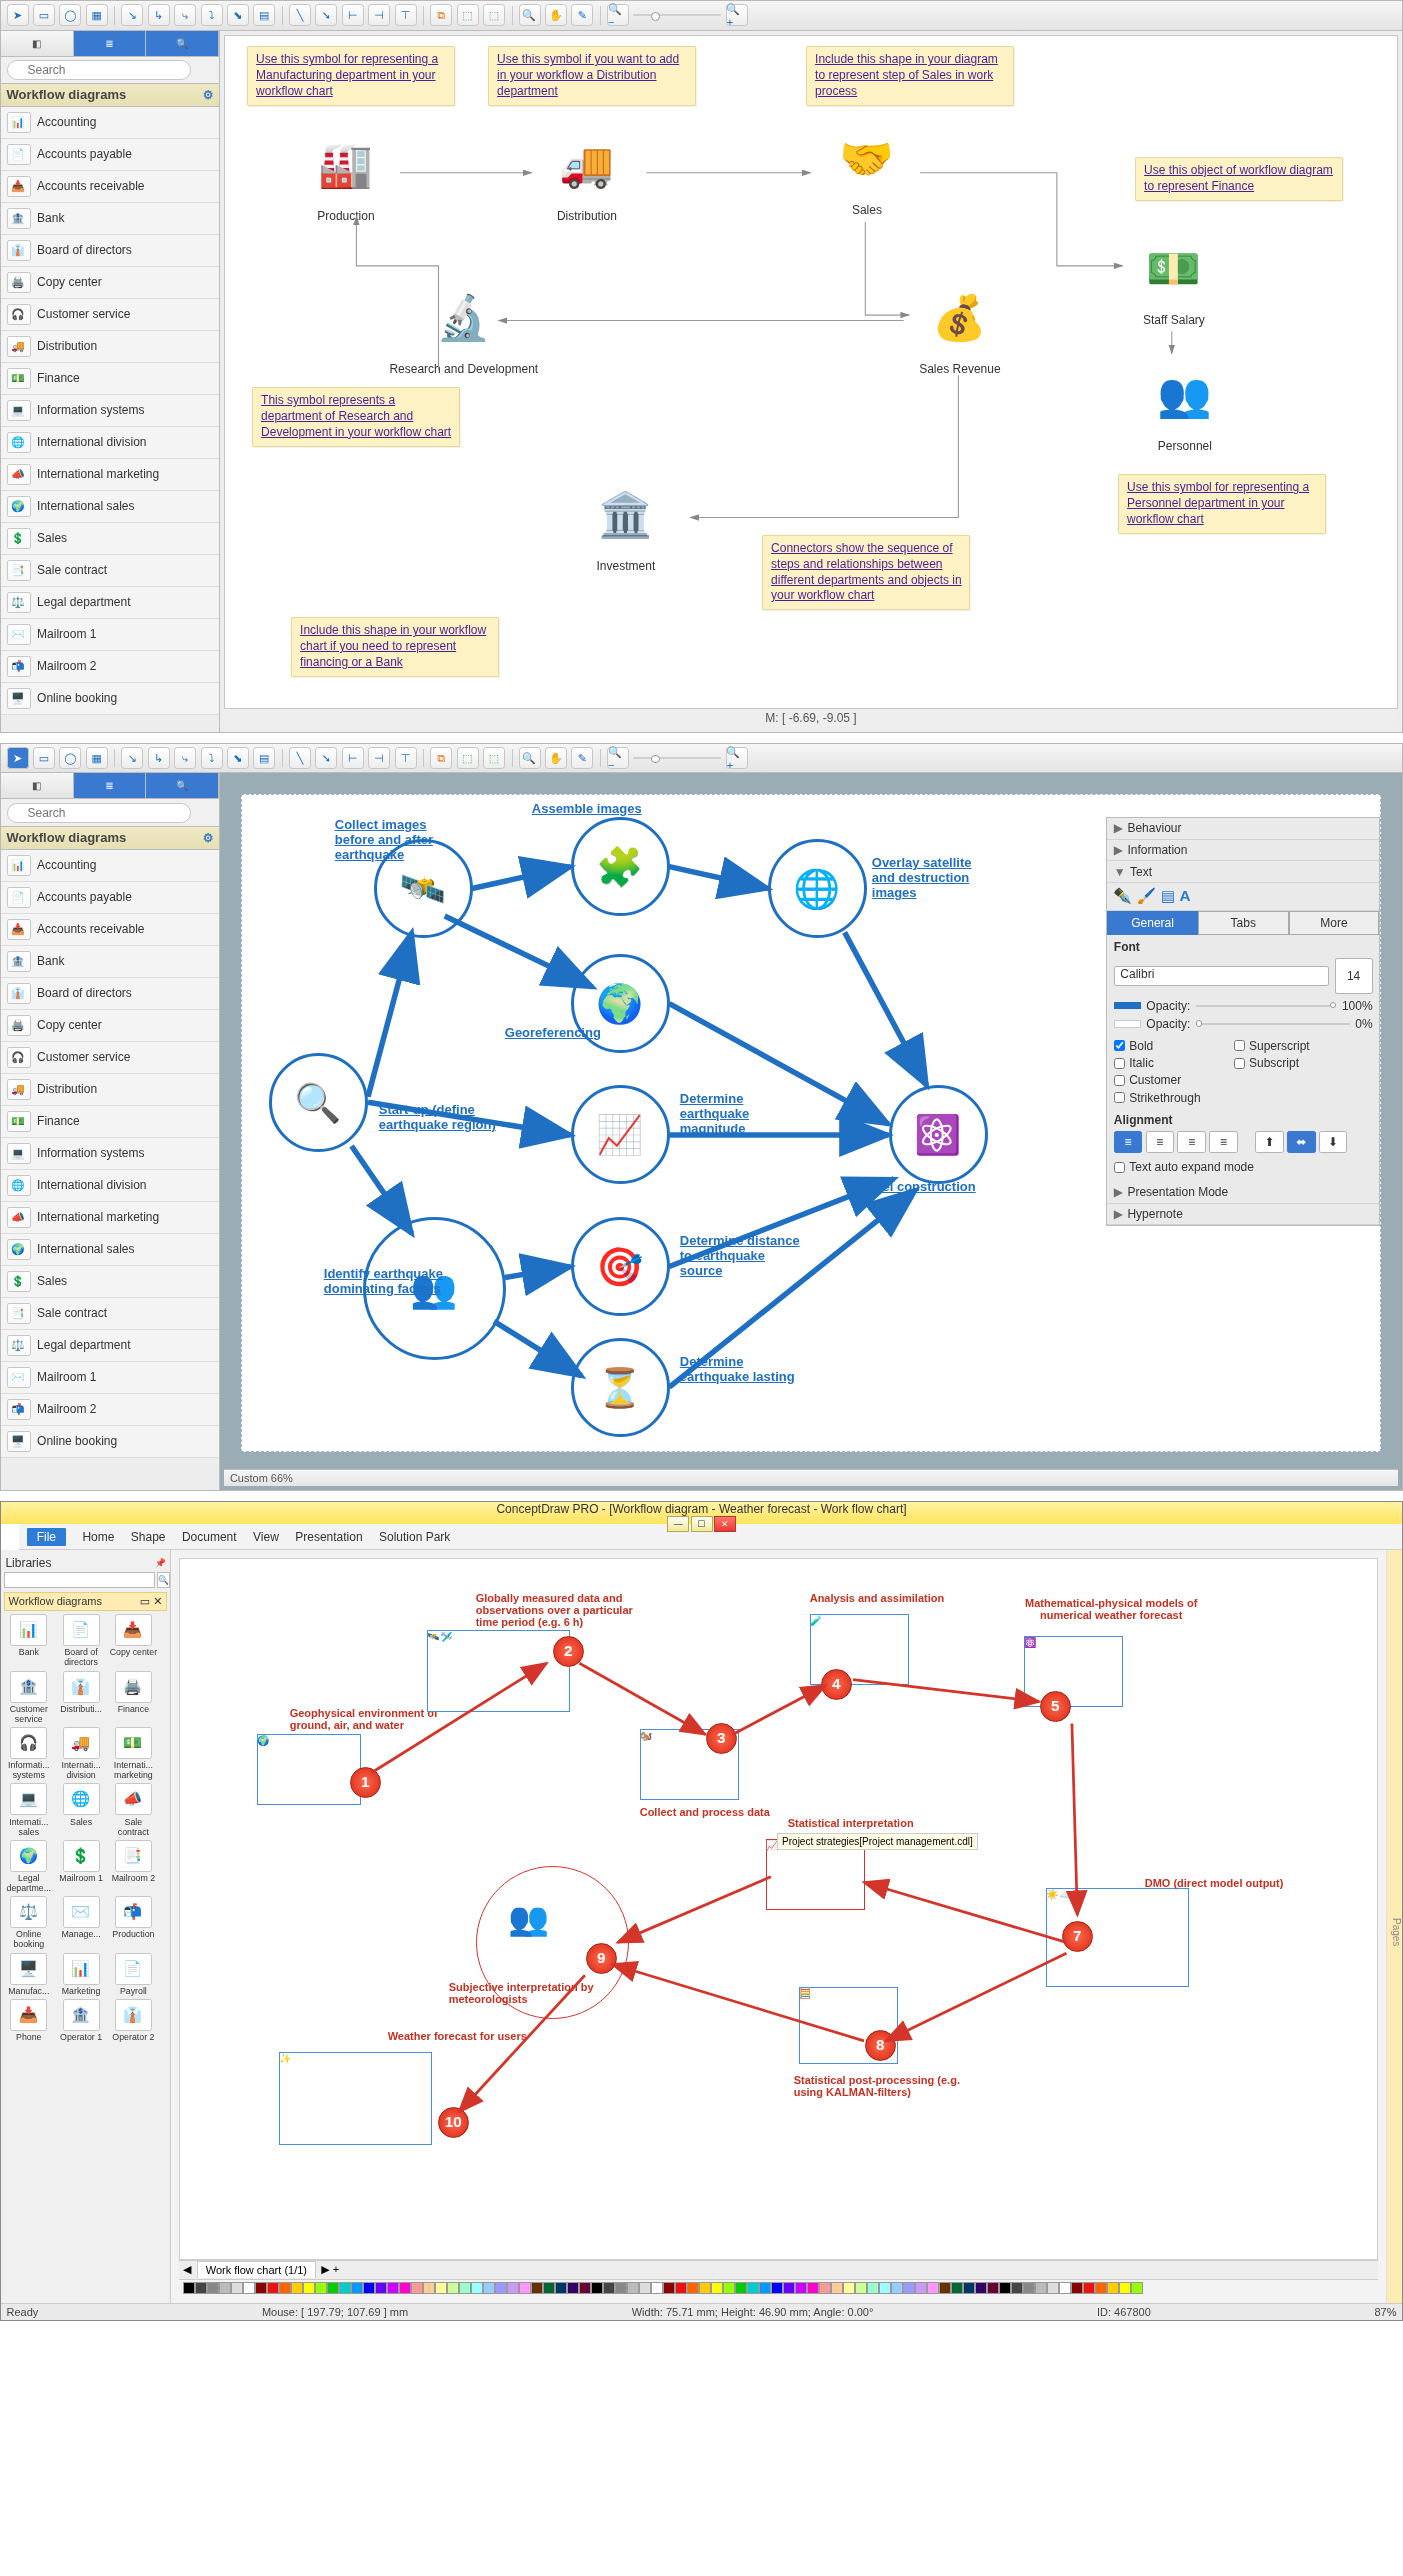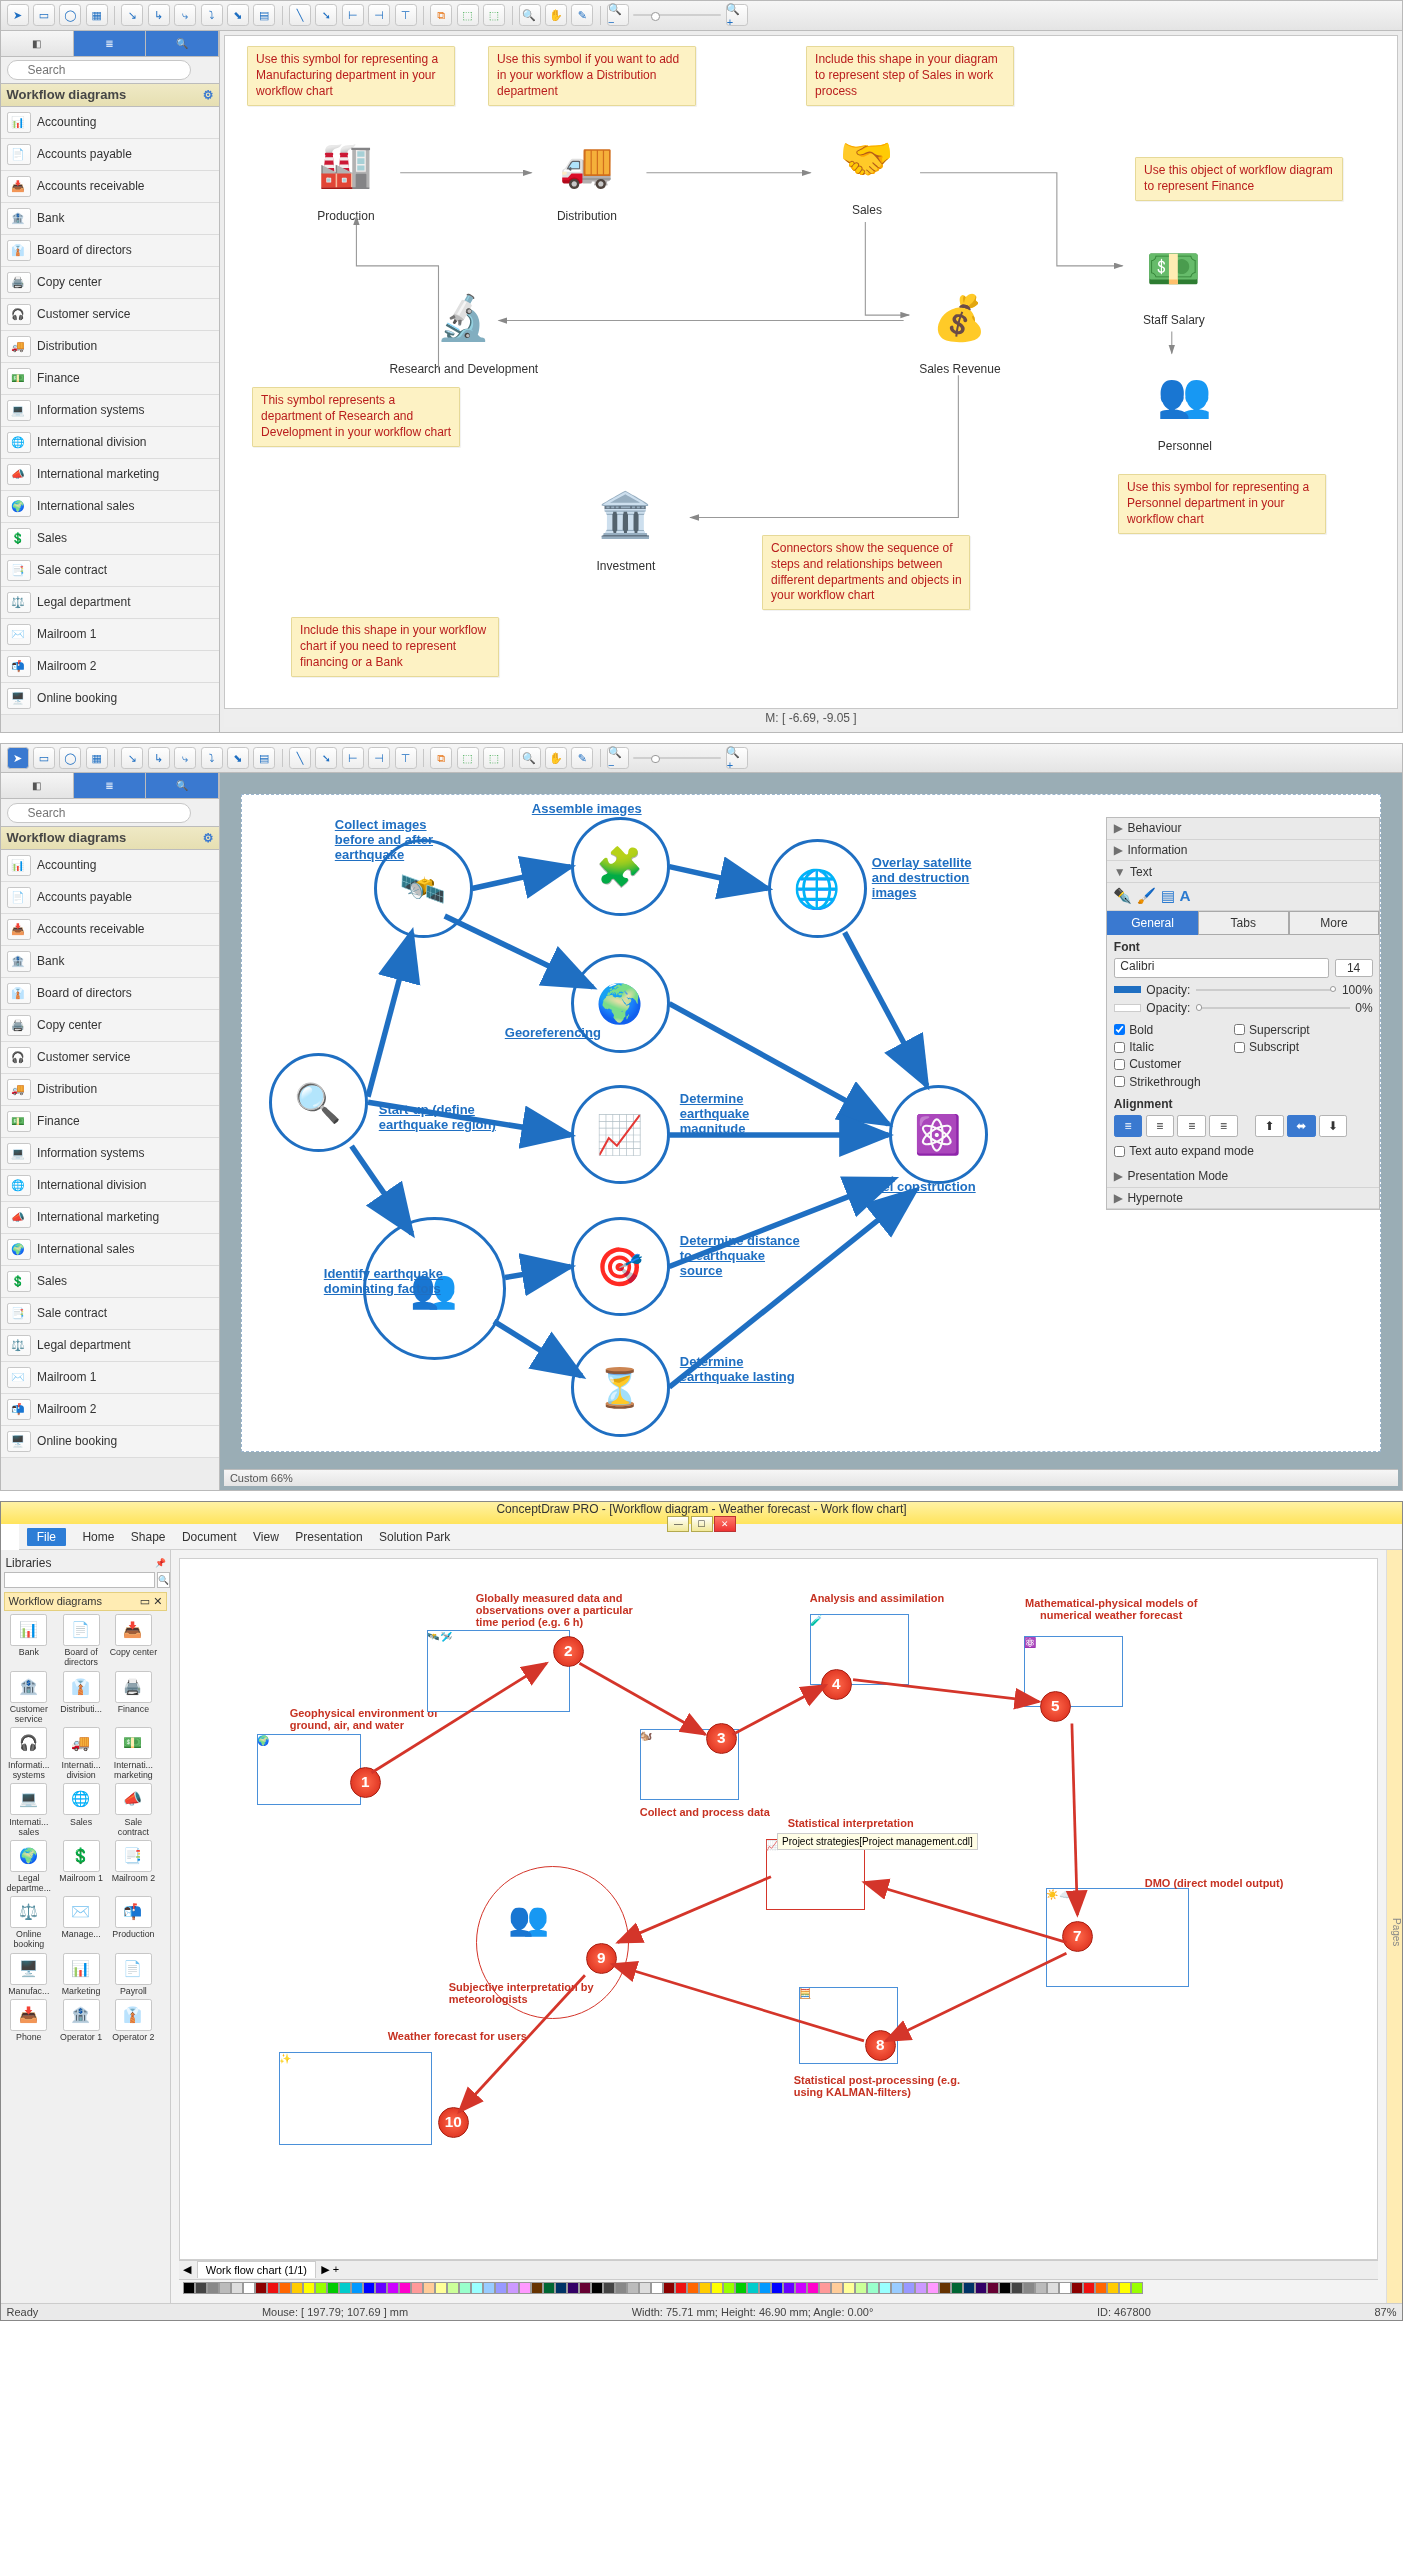--- a/index.html
+++ b/index.html
@@ -24,21 +24,21 @@
 .search-input { flex:1; height:20px; border:0.5px solid #c7c7c7; border-radius:10px; padding:0 7.7px 0 20px; font-size:12px; color:#888; background:#fff; position:relative;}
 .search-wrap { position:relative; flex:1; }
 .search-wrap::before { content:"🔍"; position:absolute; left:6.6px; top:50%; transform:translateY(-50%); color:#999; font-size:10px;}
 .panel-header { display:flex; align-items:center; justify-content:space-between; padding:3.3px 5.5px; background:linear-gradient(#efe9c5,#e6dfb2); border-bottom:0.5px solid #bcbcbc; font-size:13px; color:#464646; font-weight:bold;}
 .panel-header .gear { color:#3a79d0; font-size:12px; }
 .lib-item { display:flex; align-items:center; gap:6.6px; padding:3.3px 5.5px; border-bottom:0.5px solid #dcdcdc; background:#f4f4f4; font-size:12px; color:#333; height:32px;}
 .lib-item .thumb { width:24px; height:21px; border:0.5px solid #c7c7c7; border-radius:2.2px; background:linear-gradient(#fff,#f8f8f8); display:flex; align-items:center; justify-content:center; font-size:11px;}
 
 .canvas-area { flex:1; background:#ededed; position:relative; padding:4.4px; }
 .canvas { background:#fff; border:0.5px solid #c7c7c7; position:relative; overflow:hidden; }
-.note { position:absolute; background:#fdf2c4; border:0.5px solid #e6d998; padding:5.5px 7.7px; font-size:12px; color:#b91c1c; border-radius:1.1px; box-shadow:1.1px 1.1px 0 rgba(0,0,0,0.05); max-width:208px; line-height:1.3;}
+.note { position:absolute; background:#fdf2c4; border:0.5px solid #e6d998; padding:5.5px 7.7px; font-size:12px; color:#4c1d95; border-radius:1.1px; box-shadow:1.1px 1.1px 0 rgba(0,0,0,0.05); max-width:208px; line-height:1.3;text-decoration:underline;}
 .node { position:absolute; text-align:center; font-size:12px; color:#323232; }
 .node .icon-box { width:99px; height:82px; margin:0 auto; display:flex; align-items:center; justify-content:center; font-size:44px; }
 .label-under { margin-top:3.3px; }
 
 .status-bottom { display:flex; align-items:center; padding:2.2px 5.5px; font-size:11px; color:#555; background:linear-gradient(#f6f6f6,#e4e4e4); border-top:0.5px solid #bcbcbc; gap:11px;}
 .coord-bar { text-align:center; font-size:12px; color:#555; padding:2.2px; background:#eee;}
 
 
 .circle-node { position:absolute; width:99px; height:99px; border:3.3px solid #1f6fc2; border-radius:50%; background:#fff; display:flex; align-items:center; justify-content:center; font-size:38px; }
 .circle-label { position:absolute; color:#1f6fc2; font-weight:bold; font-size:13px; text-decoration:underline; max-width:121px;}
@@ -47,21 +47,21 @@
 .format-panel { position:absolute; right:0; top:22px; width:274px; background:#eaeaea; border:0.5px solid #bcbcbc; font-size:12px; color:#333;}
 .fp-row { display:flex; align-items:center; padding:3.3px 6.6px; border-bottom:0.5px solid #d3d3d3; }
 .fp-row .tri { margin-right:4.4px; color:#707070; }
 .fp-toolbar { display:flex; gap:4.4px; padding:4.4px 6.6px; border-bottom:0.5px solid #d3d3d3;}
 .fp-tab-row { display:flex; }
 .fp-tab { flex:1; text-align:center; padding:4.4px 0; border:0.5px solid #a9a9a9; background:#eee; font-size:12px;}
 .fp-tab.active { background:#3a79d0; color:#fff; border-color:#3a79d0;}
 .fp-section { padding:4.4px 6.6px; }
 .fp-field { display:flex; align-items:center; gap:5.5px; margin:4.4px 0; font-size:12px;}
 .fp-select { flex:1; height:20px; border:0.5px solid #b3b3b3; border-radius:2.2px; background:#fff; padding:0 5.5px; font-size:12px;}
-.fp-num { width:38px; height:18px; border:0.5px solid #b3b3b3; border-radius:2.2px; background:#fff; display:flex; align-items:center; justify-content:center;}
+.fp-num { width:38px; height:36px; border:0.5px solid #b3b3b3; border-radius:2.2px; background:#fff; display:flex; align-items:center; justify-content:center;}
 .fp-check { display:flex; align-items:center; gap:4.4px; font-size:12px; margin:3.3px 0;}
 .fp-check input { width:11px; height:11px;}
 .fp-align { display:flex; gap:3.3px; margin-top:3.3px;}
 .fp-align-btn { width:28.5px; height:22px; border:0.5px solid #b3b3b3; border-radius:2.2px; background:#fff; display:flex; align-items:center; justify-content:center;}
 .fp-align-btn.on { background:#3a79d0; color:#fff; border-color:#3a79d0;}
 
 
 .win-window { border:0.5px solid #888; }
 .win-titlebar { display:flex; align-items:center; justify-content:space-between; background:linear-gradient(#fff2a5,#ffe45c); height:22px; padding:0 4.4px; font-size:12px; color:#333;flex-direction:column;}
 .win-titlebar .win-btns { display:flex; gap:1.1px;}

